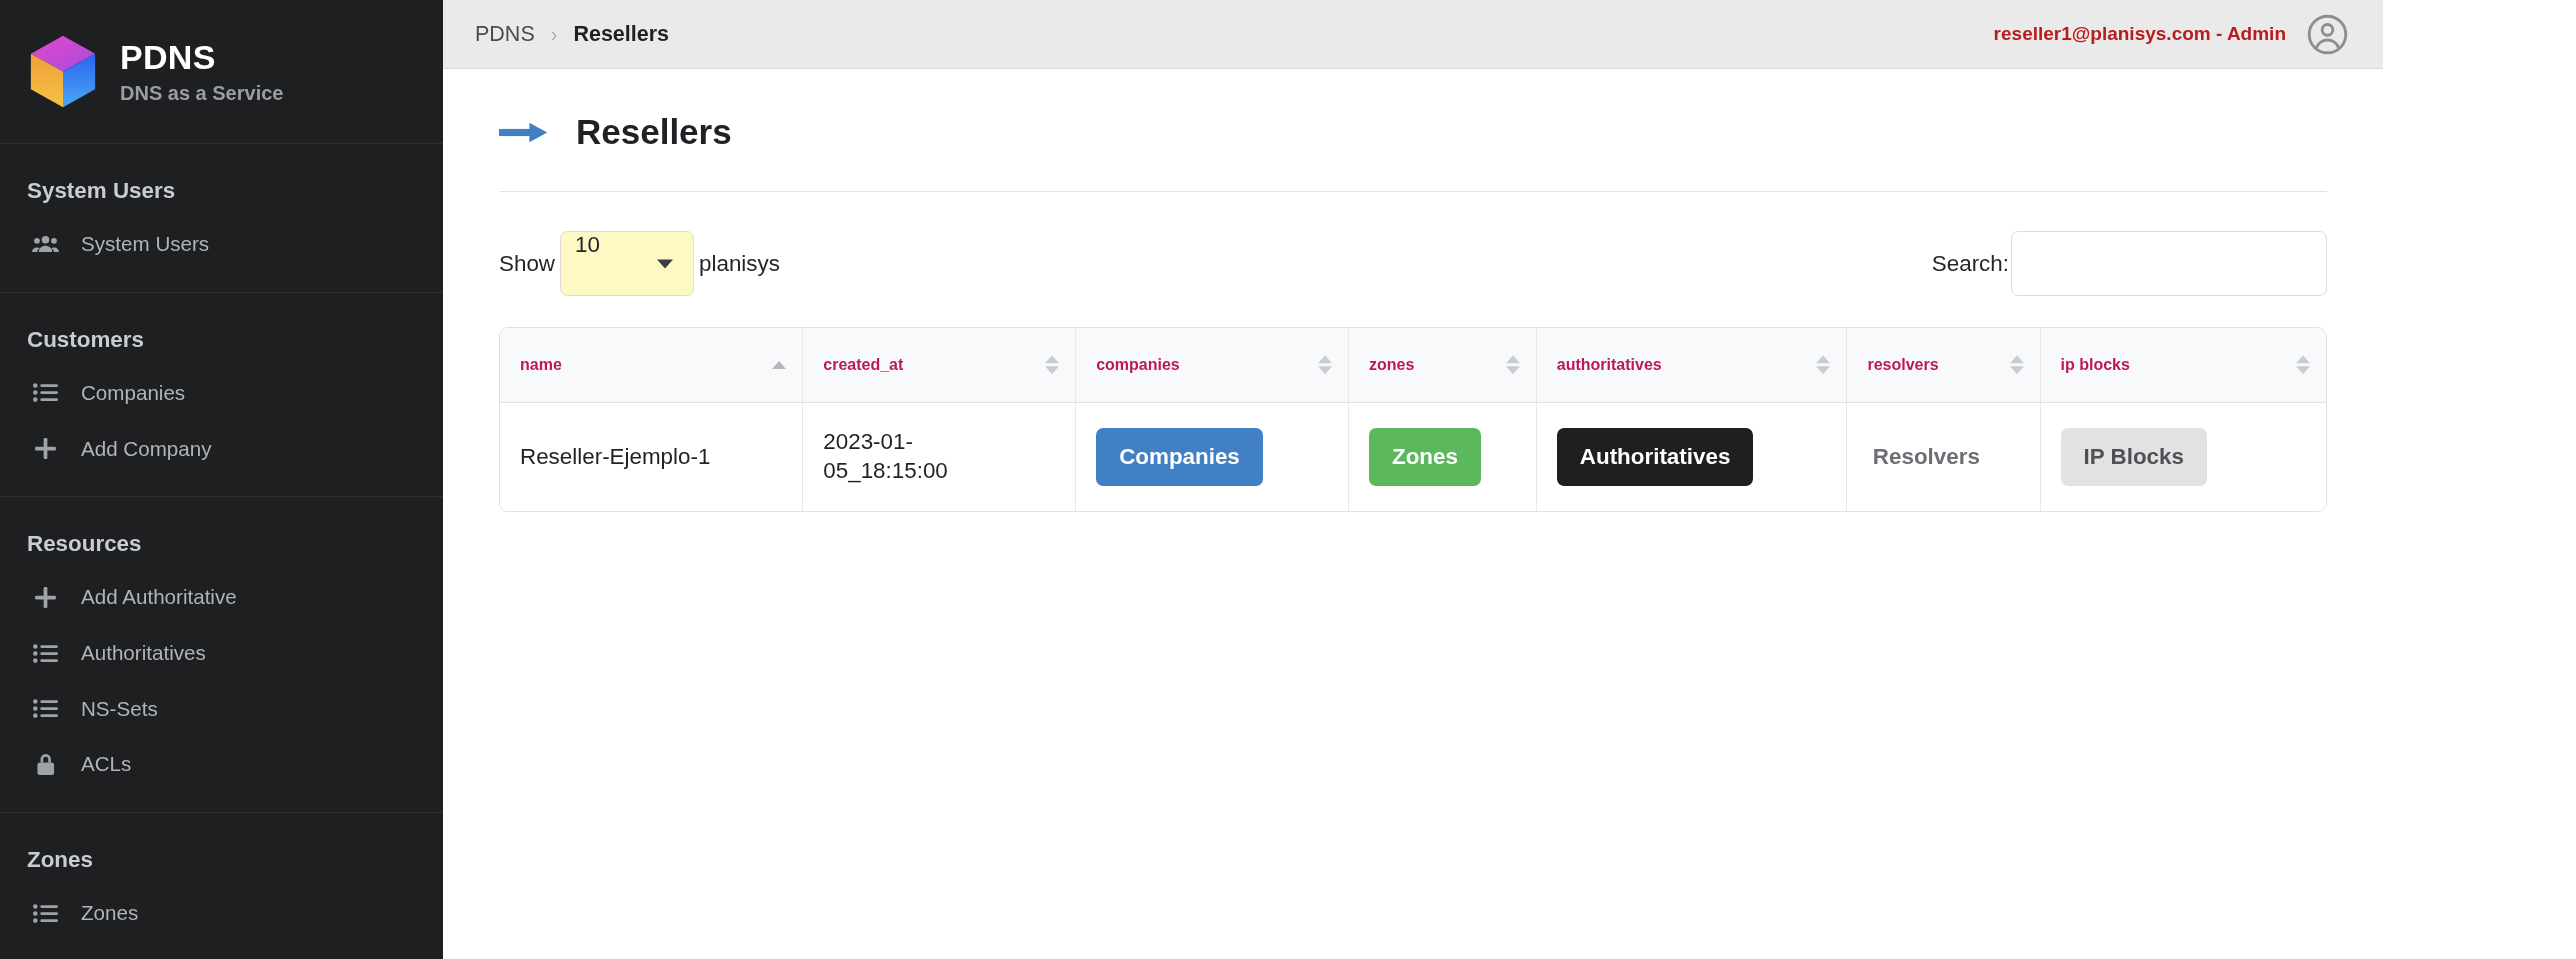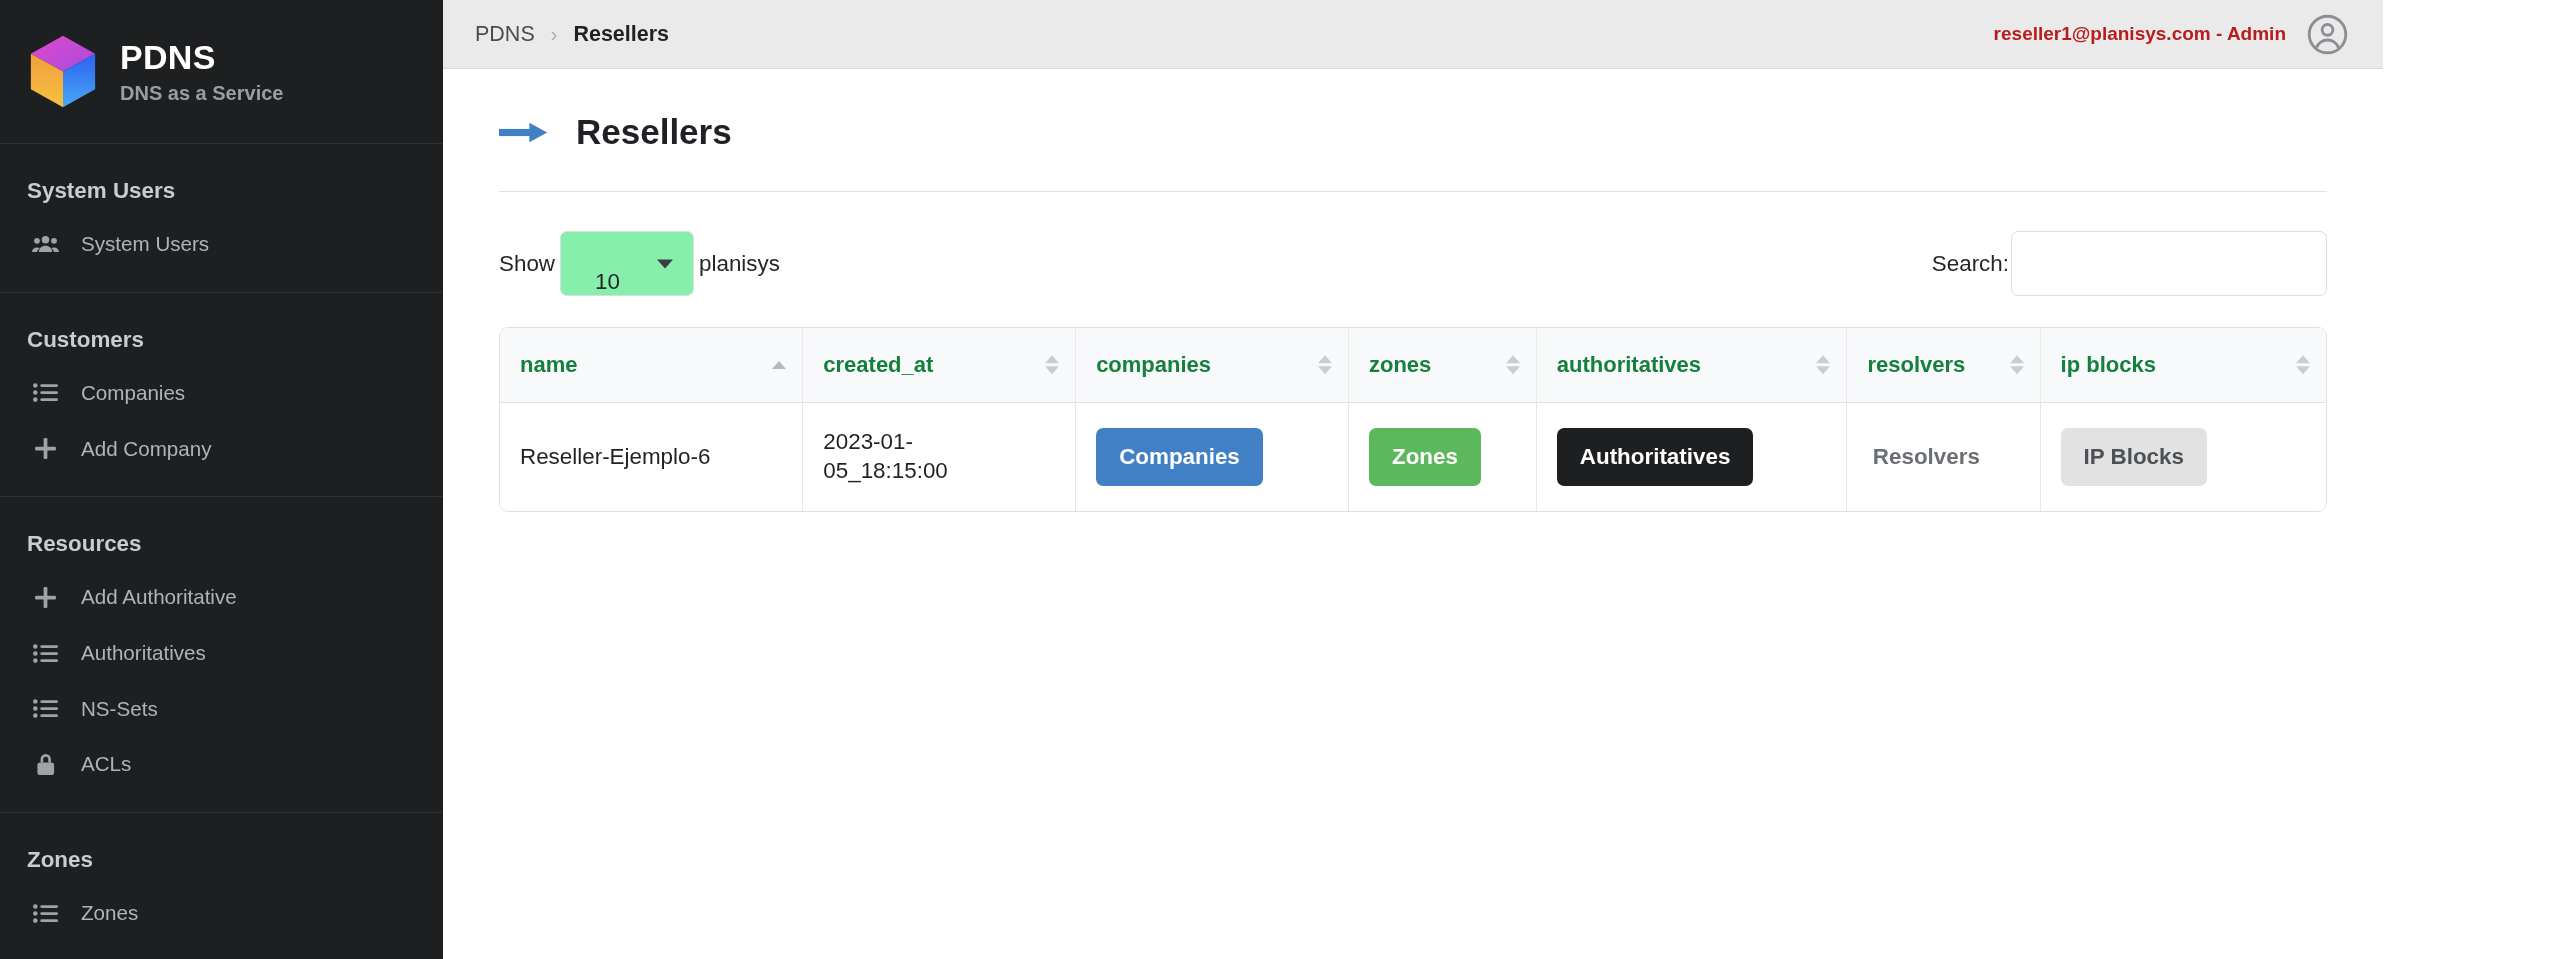--- a/index.html
+++ b/index.html
@@ -68,22 +68,22 @@
   .arrow-icon { width: 50px; height: 27px; }
   .page-title { font-size: 35px; font-weight: bold; color: #1f2124; }
 
   .table-controls {
     display: flex; align-items: center; justify-content: space-between;
     padding: 39px 0 30.5px 0;
   }
   .show-entries { display: flex; align-items: center; gap: 5px; font-size: 22.4px; color: #24262a; }
   .select-box {
     position: relative; width: 134px; height: 65px;
-    border: 0.9px solid #dcdcdc; border-radius: 7.2px; background: #86efac;
-    display: flex; align-items: flex-end; padding: 0 34px;
+    border: 0.9px solid #dcdcdc; border-radius: 7.2px; background: #fef9c3;
+    display: flex; align-items: flex-start; padding: 0 14px;
     font-size: 22.4px; color: #24262a; cursor: pointer;
   }
   .select-caret {
     position: absolute; right: 20px; top: 50%; transform: translateY(-50%);
     width: 0; height: 0; border-left: 8px solid transparent;
     border-right: 8px solid transparent; border-top: 9px solid #3a3d41;
   }
   .search-area { display: flex; align-items: center; gap: 2px; }
   .search-label { font-size: 22.4px; color: #24262a; }
   .search-input {
@@ -95,21 +95,21 @@
   
   .data-table {
     width: 1828px; border-collapse: separate; border-spacing: 0;
     border: 0.9px solid #e0e0e0; border-radius: 9px; overflow: hidden;
     table-layout: fixed;
   }
   .data-table thead th {
     background: #f8f9fa; border-bottom: 0.9px solid #e0e0e0;
     border-right: 0.9px solid #e8e8e8;
     padding: 23px 20px; text-align: left;
-    font-size: 22px; font-weight: bold; color: #15803d;
+    font-size: 16px; font-weight: bold; color: #be185d;
     position: relative; cursor: pointer; height: 75px;
   }
   .data-table thead th:last-child { border-right: none; }
   .sort-arrows {
     position: absolute; right: 16px; top: 50%; transform: translateY(-50%);
     display: flex; flex-direction: column; gap: 3.6px; align-items: center;
   }
   .sort-up, .sort-down { width: 0; height: 0; border-left: 7.2px solid transparent; border-right: 7.2px solid transparent; }
   .sort-up { border-bottom: 8px solid #c9cdd1; }
   .sort-down { border-top: 8px solid #c9cdd1; }
@@ -394,21 +394,21 @@
               <span>ip blocks</span>
               <span class="sort-arrows">
                 <span class="sort-up"></span>
                   <span class="sort-down"></span>
               </span>
             </th>
           </tr>
         </thead>
         <tbody>
           <tr>
-            <td>Reseller-Ejemplo-6</td>
+            <td>Reseller-Ejemplo-1</td>
             <td>
               <div class="cell-date">
                 <div>2023-01-</div>
                 <div>05_18:15:00</div>
               </div>
             </td>
             <td>
               <button class="btn btn-blue">Companies</button>
             </td>
             <td>

